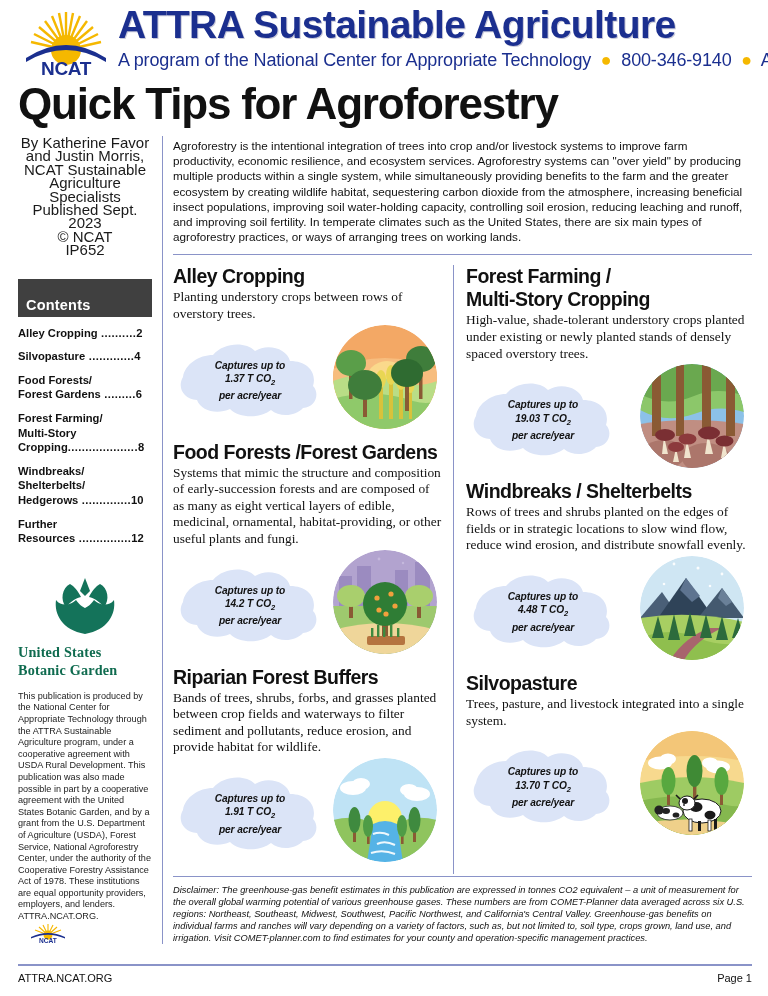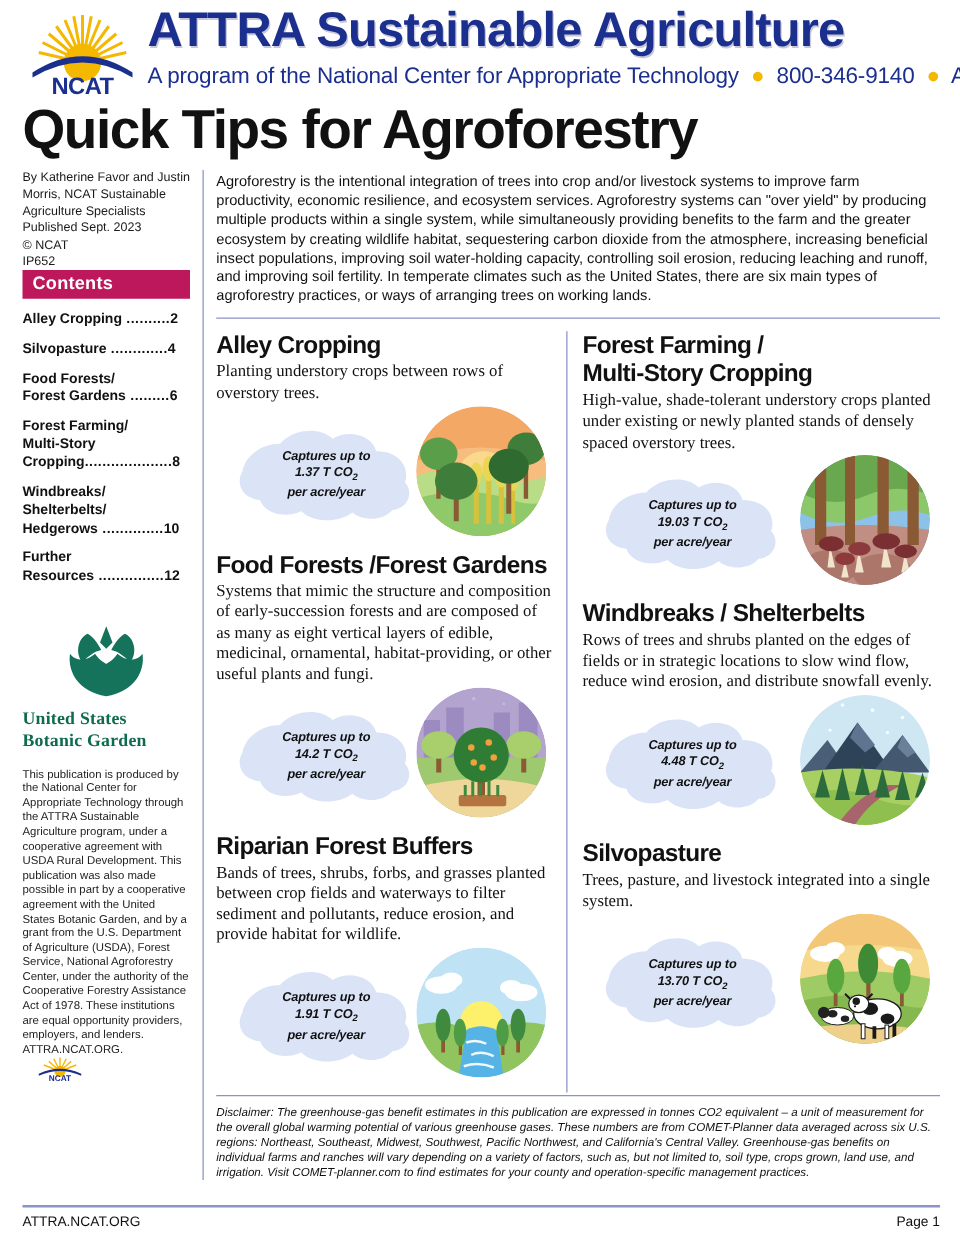--- a/index.html
+++ b/index.html
@@ -31,24 +31,24 @@
     font-size: 44px; font-weight: bold; color: #111; letter-spacing: -1.2px;
     padding-left: 18px; margin-top: -2px; line-height: 52px;
   }
 
   
   .body-wrap { position: relative; padding: 0 16px 0 18px; margin-top: 6px; }
   .cols { display: flex; gap: 0; }
 
   
   .sidebar { width: 144px; flex: 0 0 144px; padding-right: 10px; }
-  .byline { font-size: 10px; line-height: 13.4px; color: #1a1a1a; }
+  .byline { font-size: 15px; line-height: 13.4px; color: #1a1a1a; text-align: center; }
   .contents-bar {
-    background: #be185d; color: #fff;
-    font-size: 14.5px; font-weight: bold; padding: 3px 8px 4px 8px;
+    margin-top: 22px; background: #404040; color: #fff;
+    font-size: 14.5px; font-weight: bold; padding: 18px 8px 4px 8px;
     letter-spacing: 0.2px;
   }
   .toc { margin-top: 9px; }
   .toc-item {
     font-size: 11.2px; font-weight: bold; line-height: 14.6px;
     margin-bottom: 9px; color: #111;
   }
   .toc-leader { letter-spacing: 0.4px; font-weight: bold; }
 
   .usbg { margin-top: 28px; text-align: left; }
@@ -79,21 +79,21 @@
   .section { margin-bottom: 4px; }
   .sec-title {
     font-size: 19.5px; font-weight: bold; color: #111;
     letter-spacing: -0.5px; line-height: 23px; margin-bottom: 1px;
   }
   .sec-desc {
     font-family: "Liberation Serif", serif;
     font-size: 13.4px; line-height: 16.6px; color: #111;
   }
   .fig-row { position: relative; height: 112px; margin-top: 2px; }
-  .cloud { position: absolute; left: 13px; top: 14px; width: 150px; height: 84px; }
+  .cloud { position: absolute; left: 2px; top: 14px; width: 150px; height: 84px; }
   .cloud svg { position: absolute; inset: 0; width: 100%; height: 100%; }
   .cloud-text {
     position: absolute; left: 0; right: 0; top: 20px;
     text-align: center; font-size: 10.2px; font-style: italic; font-weight: bold;
     line-height: 13.4px; color: #111; letter-spacing: -0.1px;
   }
   .cloud-text sub { font-size: 7.5px; }
   .thumb { position: absolute; right: 6px; top: 0; width: 104px; height: 104px; border-radius: 50%; overflow: hidden; }
   .thumb svg { display: block; width: 104px; height: 104px; }
 

